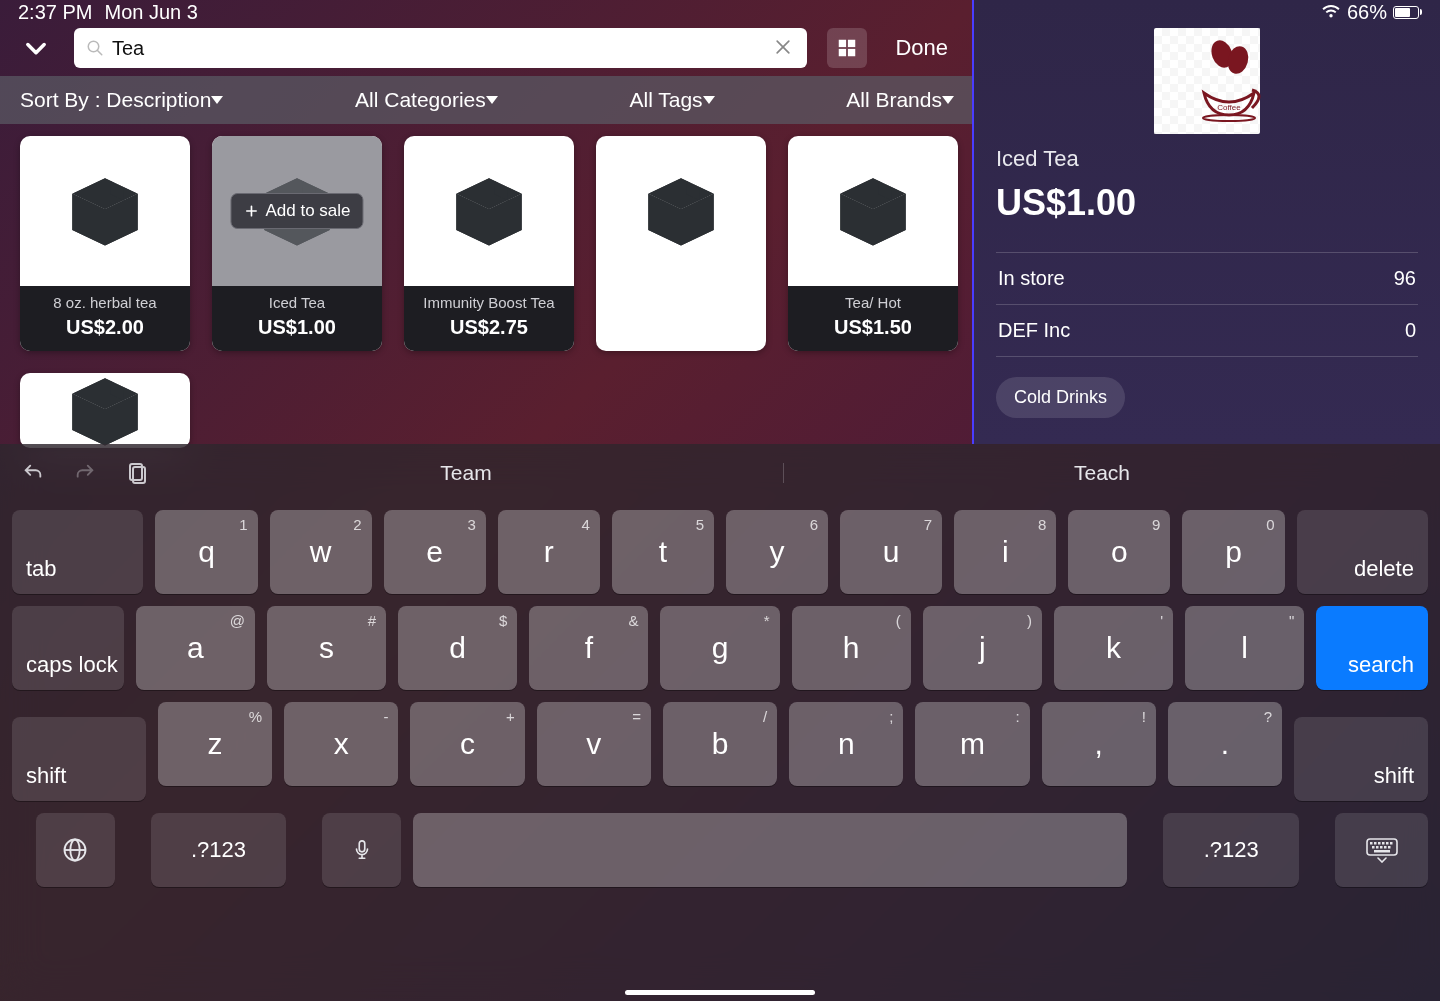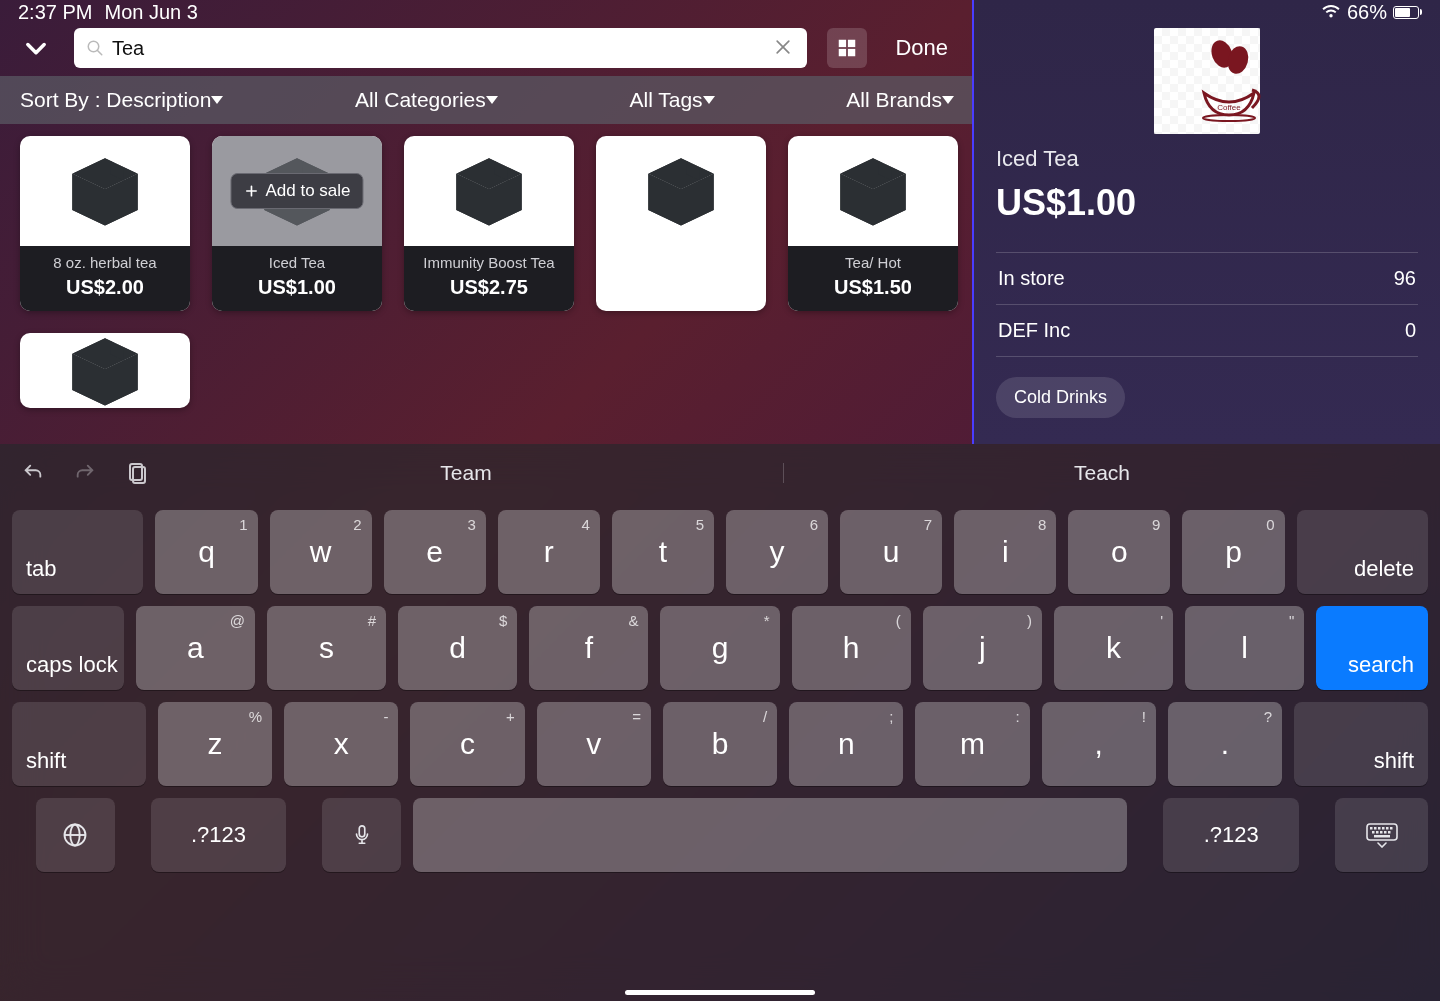--- a/index.html
+++ b/index.html
@@ -28,21 +28,21 @@
 
 
 .filter-bar{position:absolute;top:76px;left:0;width:974px;height:48px;background:rgba(90,90,100,.72);display:flex;align-items:center;color:#fff;font-size:21px;}
 .filter-item{display:flex;align-items:center;gap:0;padding:0 20px;white-space:nowrap;}
 .tri-down{width:0;height:0;border-left:6px solid transparent;border-right:6px solid transparent;border-top:8px solid #fff;}
 .filter-spacer{flex:1;}
 
 
 .grid{position:absolute;top:136px;left:20px;width:954px;display:grid;grid-template-columns:repeat(5,170px);gap:22px;}
 .card{width:170px;border-radius:10px;overflow:hidden;background:#fff;display:flex;flex-direction:column;box-shadow:0 2px 6px rgba(0,0,0,.3);}
-.card .img{height:110px;display:flex;align-items:center;justify-content:center;position:relative;}
+.card .img{height:150px;display:flex;align-items:center;justify-content:center;position:relative;}
 .card.selected .img{background:#9a9aa0;}
 .box-svg{width:86px;height:86px;}
 .box-svg path{fill:#2b2f33;}
 .card.selected .box-svg path{fill:#54575c;}
 .addsale{position:absolute;top:50%;left:50%;transform:translate(-50%,-50%);background:#3d3d44;border:1px solid #6a6a72;color:#fff;border-radius:7px;padding:7px 12px;display:flex;align-items:center;gap:6px;font-size:17px;white-space:nowrap;}
 .card .foot{background:#1d1d22;color:#fff;text-align:center;padding:8px 6px 12px;}
 .card .name{font-size:15px;color:#cfcfd4;line-height:1.2;min-height:18px;}
 .card .name.two{min-height:36px;}
 .card .price{font-size:20px;font-weight:600;margin-top:4px;}
 .card.partial{height:75px;}
@@ -76,21 +76,21 @@
 .key .sup{position:absolute;top:6px;right:10px;font-size:15px;opacity:.75;}
 .key.mod{background:rgba(255,255,255,.12);font-size:22px;align-items:flex-start;justify-content:flex-end;padding:0 0 12px 14px;}
 .key.mod.right-align{align-items:flex-end;padding:0 14px 12px 0;}
 .key.mod.center{align-items:center;justify-content:center;padding:0;margin-left:24px;}
 .key.search{background:#0a7bff;}
 .kb-row.r1 .key.letter{flex:1;}
 .kb-row.r1 .key.mod{flex:1.15;}
 .kb-row.r2 .key.letter{flex:1;}
 .kb-row.r2 .key.mod{flex:0.82;}
 .kb-row.r3 .key.letter{flex:1;}
-.kb-row.r3 .key.mod{flex:1.05;}
+.kb-row.r3 .key.mod{flex:1.05;margin-top:15px;}
 .kb-row.r4{margin-bottom:0;}
 .kb-row.r4 .key{height:74px;}
 .kb-row.r4 .key.globe,.kb-row.r4 .key.mic{flex:0.55;background:rgba(255,255,255,.12);}
 .kb-row.r4 .key.num{flex:0.95;background:rgba(255,255,255,.12);font-size:22px;}
 .kb-row.r4 .key.space{flex:5;background:rgba(255,255,255,.28);}
 .kb-row.r4 .key.hide{flex:0.65;background:rgba(255,255,255,.12);}
 .home-ind{position:absolute;bottom:6px;left:50%;transform:translateX(-50%);width:190px;height:5px;background:#fff;border-radius:3px;}
 
 svg{display:block;}
 </style>

